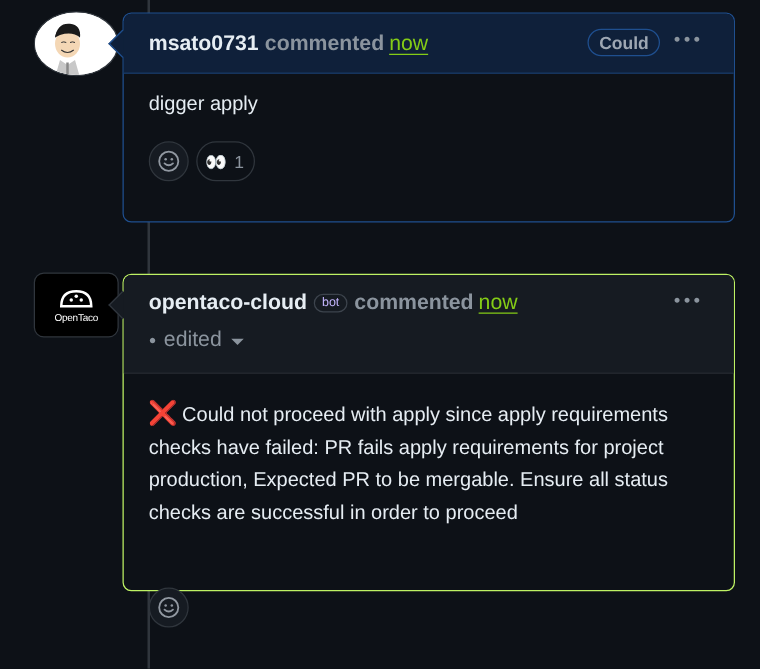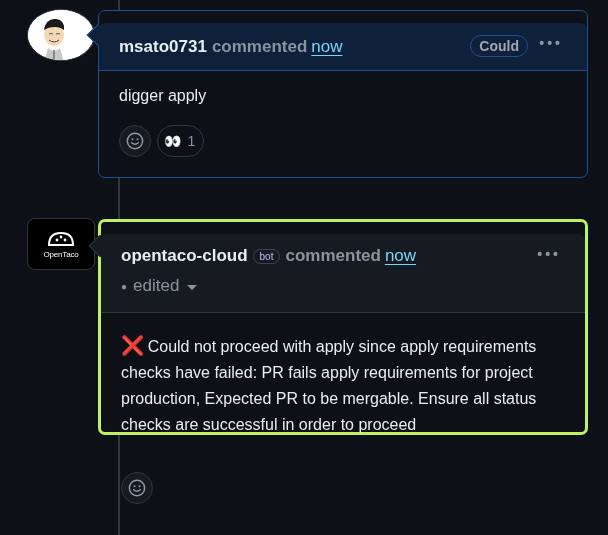--- a/index.html
+++ b/index.html
@@ -8,33 +8,33 @@
 
     .timeline-line { position: absolute; left: 118px; top: 0; width: 2px; height: 535px; background: #30363d; }
 
     .avatar { position: absolute; width: 68px; height: 52px; }
     .avatar-1 { left: 27px; top: 9px; border-radius: 50%; background: #fff; border: 1px solid #30363d; overflow: hidden; }
     .avatar-2 { left: 27px; top: 218px; border-radius: 8px; background: #000; border: 1px solid #30363d; display: flex; flex-direction: column; align-items: center; justify-content: center; }
     .avatar-2 .ot-label { font-size: 8px; color: #fff; margin-top: 2px; letter-spacing: -0.2px; }
 
     .comment { position: absolute; left: 98px; width: 490px; border-radius: 7px; background: #0d1117; }
     .comment-1 { top: 10px; height: 168px; border: 1px solid #1f4f8f; }
-    .comment-2 { top: 219px; height: 216px; border: 3px solid #bef264; }
+    .comment-2 { top: 219px; height: 254px; border: 1px solid #bef264; }
 
     .caret { position: absolute; left: -9px; top: 16px; width: 16px; height: 16px; transform: rotate(45deg); }
     .comment-1 .caret { background: #0f203a; border-left: 1px solid #1f4f8f; border-bottom: 1px solid #1f4f8f; }
     .comment-2 .caret { background: #161b22; border-left: 1px solid #30363d; border-bottom: 1px solid #30363d; }
 
-    .header { position: relative; border-top-left-radius: 6px; border-top-right-radius: 6px; padding: 0 20px; margin-top: 12px; }
+    .header { position: relative; border-top-left-radius: 6px; border-top-right-radius: 6px; padding: 0 20px; }
     .comment-1 .header { background: #0f203a; height: 48px; border-bottom: 1px solid #1f4f8f; display: flex; align-items: center; }
     .comment-2 .header { background: #161b22; height: 79px; border-bottom: 1px solid #30363d; }
 
     .author { font-weight: bold; font-size: 17px; color: #e6edf3; }
     .meta { font-size: 17px; color: #8b949e; margin-left: 5px; font-weight: bold; }
-    .when { text-decoration: underline; text-underline-offset: 3px; color: #7dd3fc; margin-left: 4px; font-size: 17px; }
+    .when { text-decoration: underline; text-underline-offset: 3px; color: #84cc16; margin-left: 4px; font-size: 17px; }
 
     .badge-author { position: absolute; right: 59px; top: 12px; border: 1px solid #1f4f8f; color: #9ea7b3; border-radius: 12px; font-size: 14px; font-weight: bold; padding: 2px 8px; }
     .kebab { position: absolute; right: 24px; font-size: 14px; color: #8b949e; letter-spacing: 3px; font-weight: bold; }
     .comment-1 .kebab { top: 12px; }
     .comment-2 .kebab { top: 12px; }
 
     .hdr-row1 { display: flex; align-items: center; padding-top: 12px; }
     .bot-badge { border: 1px solid #3d444d; color: #c4b5fd; border-radius: 12px; font-size: 10px; padding: 1px 6px; margin-left: 5px; }
     .hdr-row2 { display: flex; align-items: center; margin-top: 10px; color: #8b949e; font-size: 17px; }
     .dot { font-size: 10px; margin-right: 6px; }

